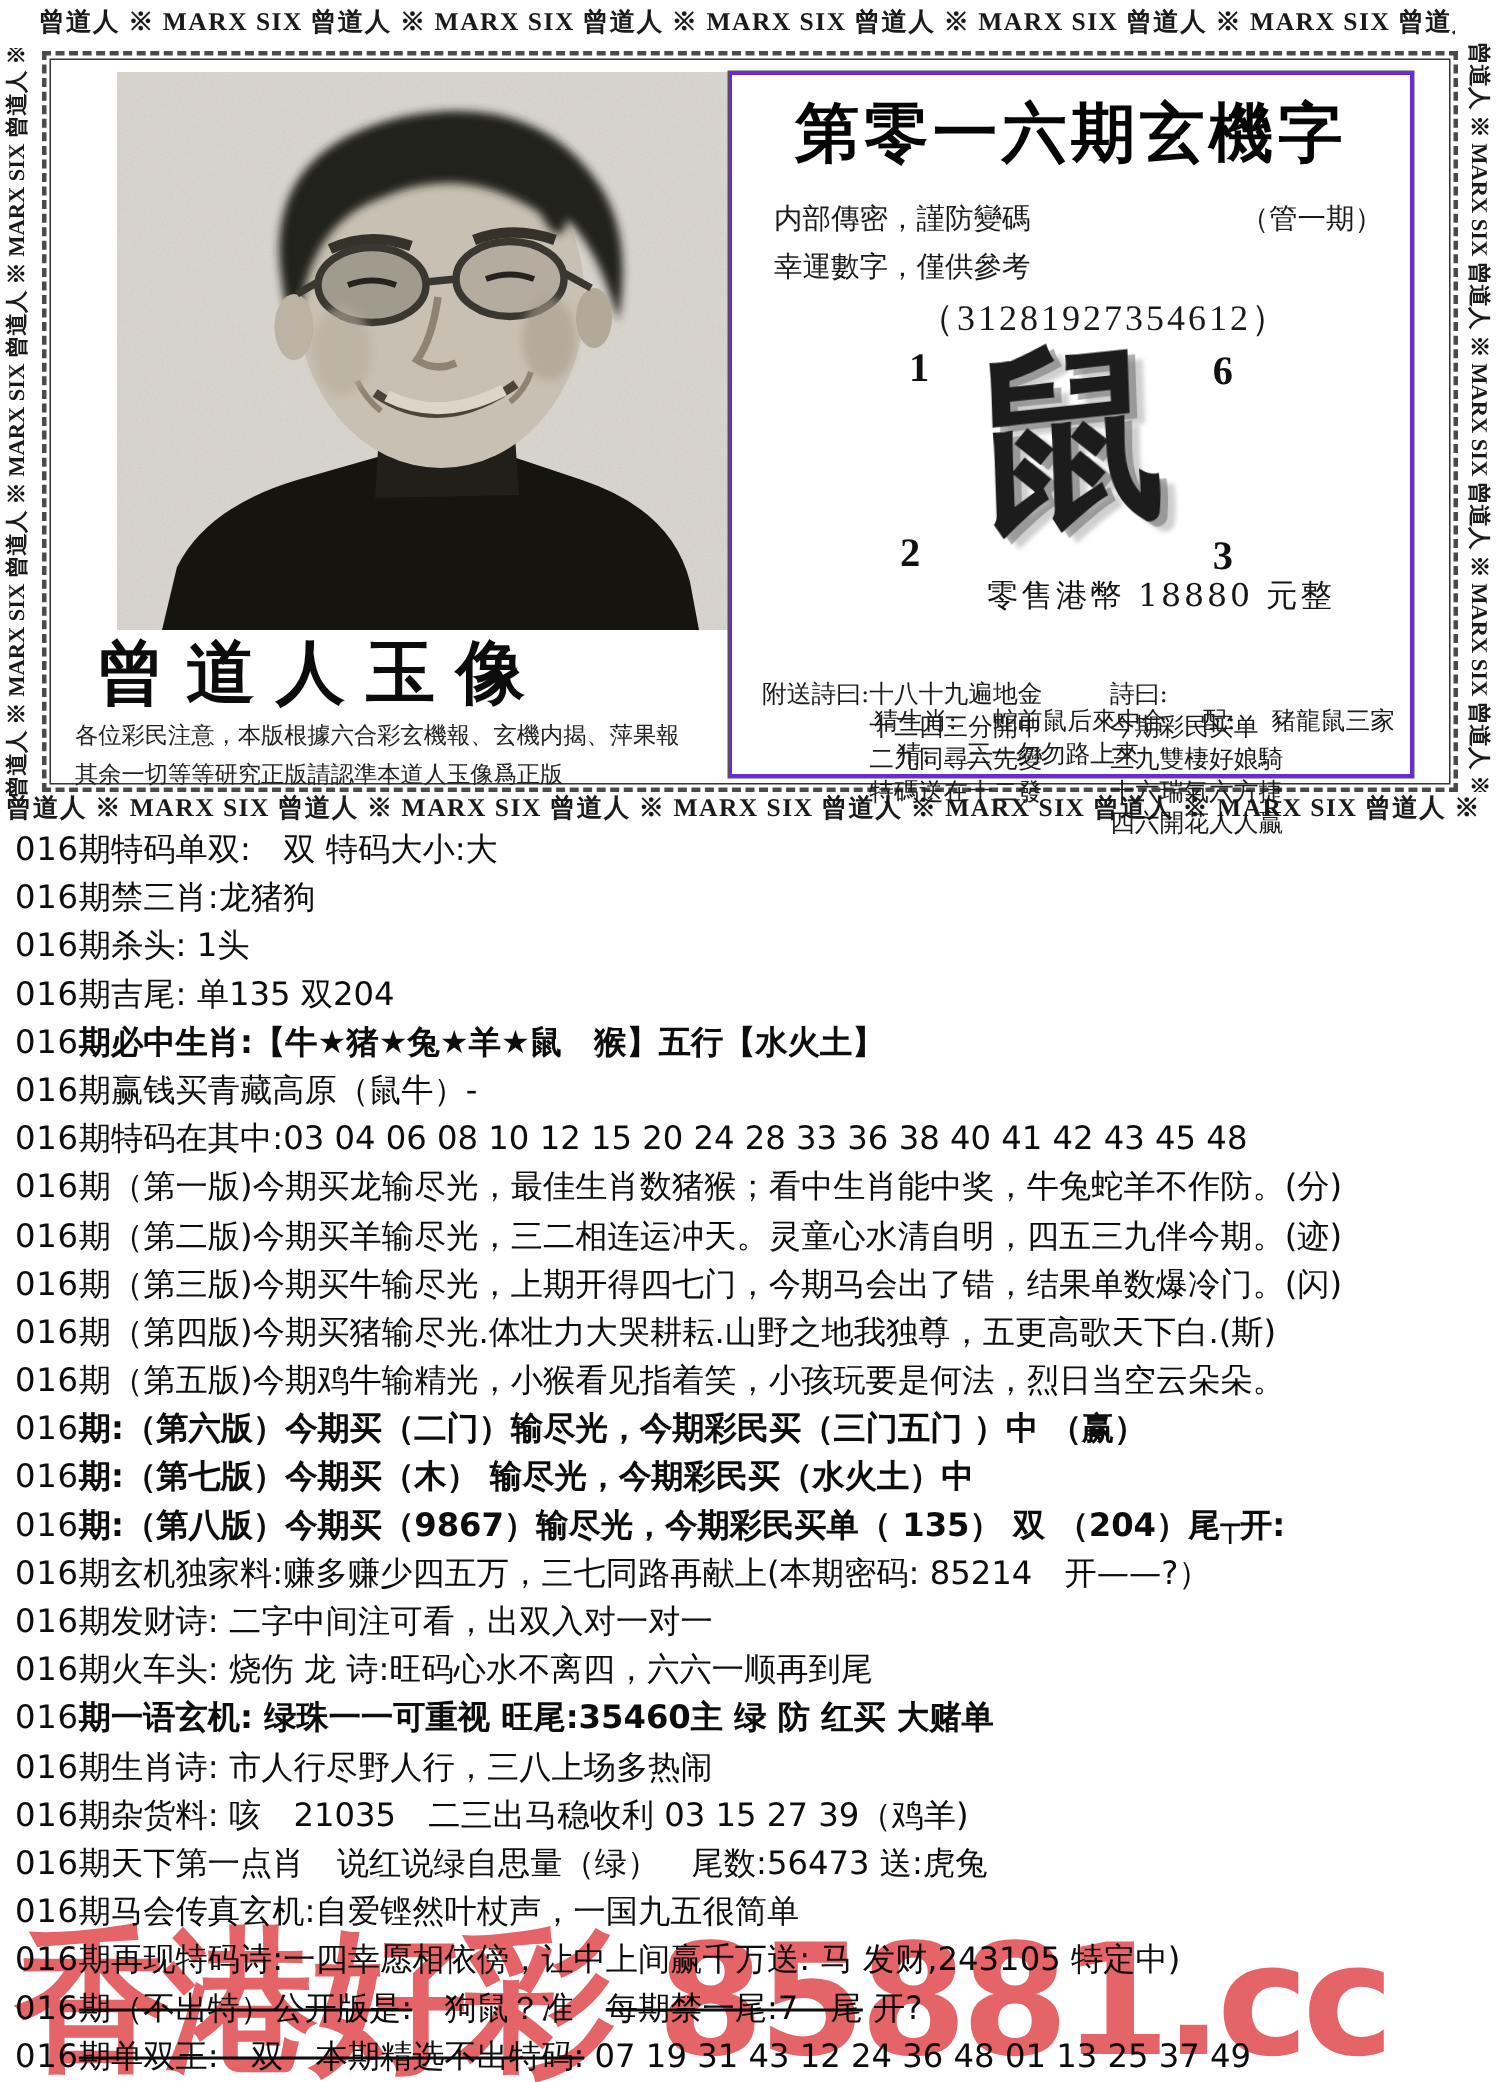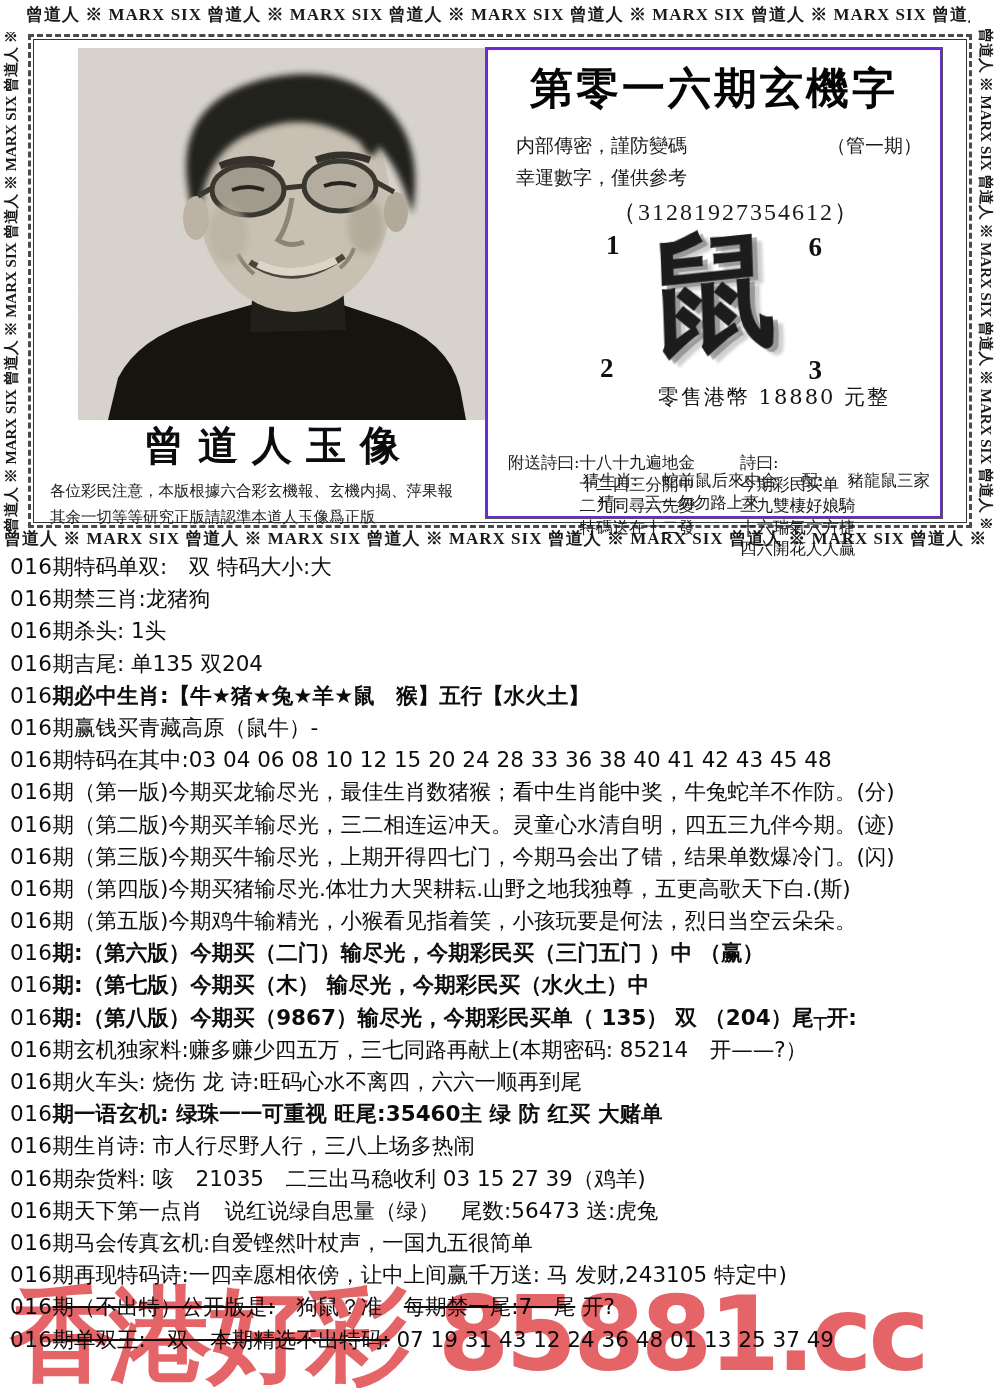--- a/index.html
+++ b/index.html
@@ -13,22 +13,22 @@
   .edge{position:absolute;font-family:"Liberation Serif",serif;font-weight:bold;font-size:15px;
         white-space:nowrap;overflow:hidden;color:#1a1a1a;width:500px;height:22px;}
   .edge-left{top:532px;left:2px;transform:rotate(-90deg);transform-origin:0 0;}
   .edge-right{top:28px;left:995px;transform:rotate(90deg);transform-origin:0 0;}
   
   .main-box{position:absolute;top:34px;left:28px;width:938px;height:488px;
             border:3px dashed #4a4a4a;}
   .main-box-inner{position:absolute;inset:2px;border:1px solid #333;}
   
   .portrait{position:absolute;top:8px;left:44px;width:410px;height:372px;}
-  .caption{position:absolute;top:378px;left:30px;width:430px;text-align:center;
-           font-family:Liberation Mono, monospace;font-weight:bold;font-size:40px;letter-spacing:14px;color:#0c0c0c;}
+  .caption{position:absolute;top:378px;left:30px;width:430px;text-align:left;
+           font-family:Liberation Mono, monospace;font-weight:bold;font-size:46px;letter-spacing:14px;color:#0c0c0c;}
   .notes{position:absolute;top:438px;left:16px;width:455px;font-family:Liberation Serif, serif;
          font-size:15.5px;line-height:1.65;color:#222;}
   
   .panel{position:absolute;top:8px;right:24px;width:452px;height:466px;border:2px solid #6d28d9;box-shadow:0 0 0 1px #555;}
   .panel-title{position:absolute;top:10px;left:0;width:100%;text-align:center;
                font-family:"DejaVu Serif",serif;font-weight:bold;font-size:43px;letter-spacing:3px;color:#050505;}
   .panel-row{position:absolute;left:28px;right:18px;font-family:"DejaVu Serif",serif;font-size:19px;color:#1a1a1a;}
   .row1{top:83px;display:flex;justify-content:space-between;}
   .row2{top:115px;}
   .lucky{top:146px;text-align:center;font-size:24px;letter-spacing:2px;font-family:"Liberation Serif",serif;padding-left:44px;}
@@ -192,20 +192,21 @@
       <div class="bline"><span class="num">016</span><span>期特码在其中:03 04 06 08 10 12 15 20 24 28 33 36 38 40 41 42 43 45 48</span></div>
       <div class="bline"><span class="num">016</span><span>期（第一版)今期买龙输尽光，最佳生肖数猪猴；看中生肖能中奖，牛兔蛇羊不作防。(分)</span></div>
       <div class="bline"><span class="num">016</span><span>期（第二版)今期买羊输尽光，三二相连运冲天。灵童心水清自明，四五三九伴今期。(迹)</span></div>
       <div class="bline"><span class="num">016</span><span>期（第三版)今期买牛输尽光，上期开得四七门，今期马会出了错，结果单数爆冷门。(闪)</span></div>
       <div class="bline"><span class="num">016</span><span>期（第四版)今期买猪输尽光.体壮力大哭耕耘.山野之地我独尊，五更高歌天下白.(斯)</span></div>
       <div class="bline"><span class="num">016</span><span>期（第五版)今期鸡牛输精光，小猴看见指着笑，小孩玩要是何法，烈日当空云朵朵。</span></div>
       <div class="bline bold"><span class="num">016</span><span>期:（第六版）今期买（二门）输尽光，今期彩民买（三门五门 ）中 （赢）</span></div>
       <div class="bline bold"><span class="num">016</span><span>期:（第七版）今期买（木） 输尽光，今期彩民买（水火土）中</span></div>
       <div class="bline bold"><span class="num">016</span><span>期:（第八版）今期买（9867）输尽光，今期彩民买单（ 135）  双 （204）尾┬开:</span></div>
       <div class="bline"><span class="num">016</span><span>期玄机独家料:赚多赚少四五万，三七同路再献上(本期密码: 85214　开——?）</span></div>
+      <div class="bline"><span class="num">016</span><span>期发财诗: 二字中间注可看，出双入对一对一</span></div>
       <div class="bline"><span class="num">016</span><span>期火车头: 烧伤 龙 诗:旺码心水不离四，六六一顺再到尾</span></div>
       <div class="bline bold"><span class="num">016</span><span>期一语玄机: 绿珠一一可重视 旺尾:35460主 绿  防 红买 大赌单</span></div>
       <div class="bline"><span class="num">016</span><span>期生肖诗: 市人行尽野人行，三八上场多热闹</span></div>
       <div class="bline"><span class="num">016</span><span>期杂货料: 咳　21035　二三出马稳收利 03 15 27 39（鸡羊)</span></div>
       <div class="bline"><span class="num">016</span><span>期天下第一点肖　说红说绿自思量（绿）　尾数:56473 送:虎兔</span></div>
       <div class="bline"><span class="num">016</span><span>期马会传真玄机:自爱铿然叶杖声，一国九五很简单</span></div>
       <div class="bline"><span class="num">016</span><span>期再现特码诗:一四幸愿相依傍，让中上间赢千万送: 马 发财,243105 特定中)</span></div>
       <div class="bline"><span class="num">016</span><span class="strike">期（不出特）公开版是:</span><span>　狗鼠？准　</span><span class="strike">每期禁一尾:7　尾</span><span> 开?</span></div>
       <div class="bline"><span class="num">016</span><span class="strike">期单双王:　双　本期精选不出特码:</span><span> 07 19 31 43 12 24 36 48 01 13 25 37 49</span></div>
     </div>

